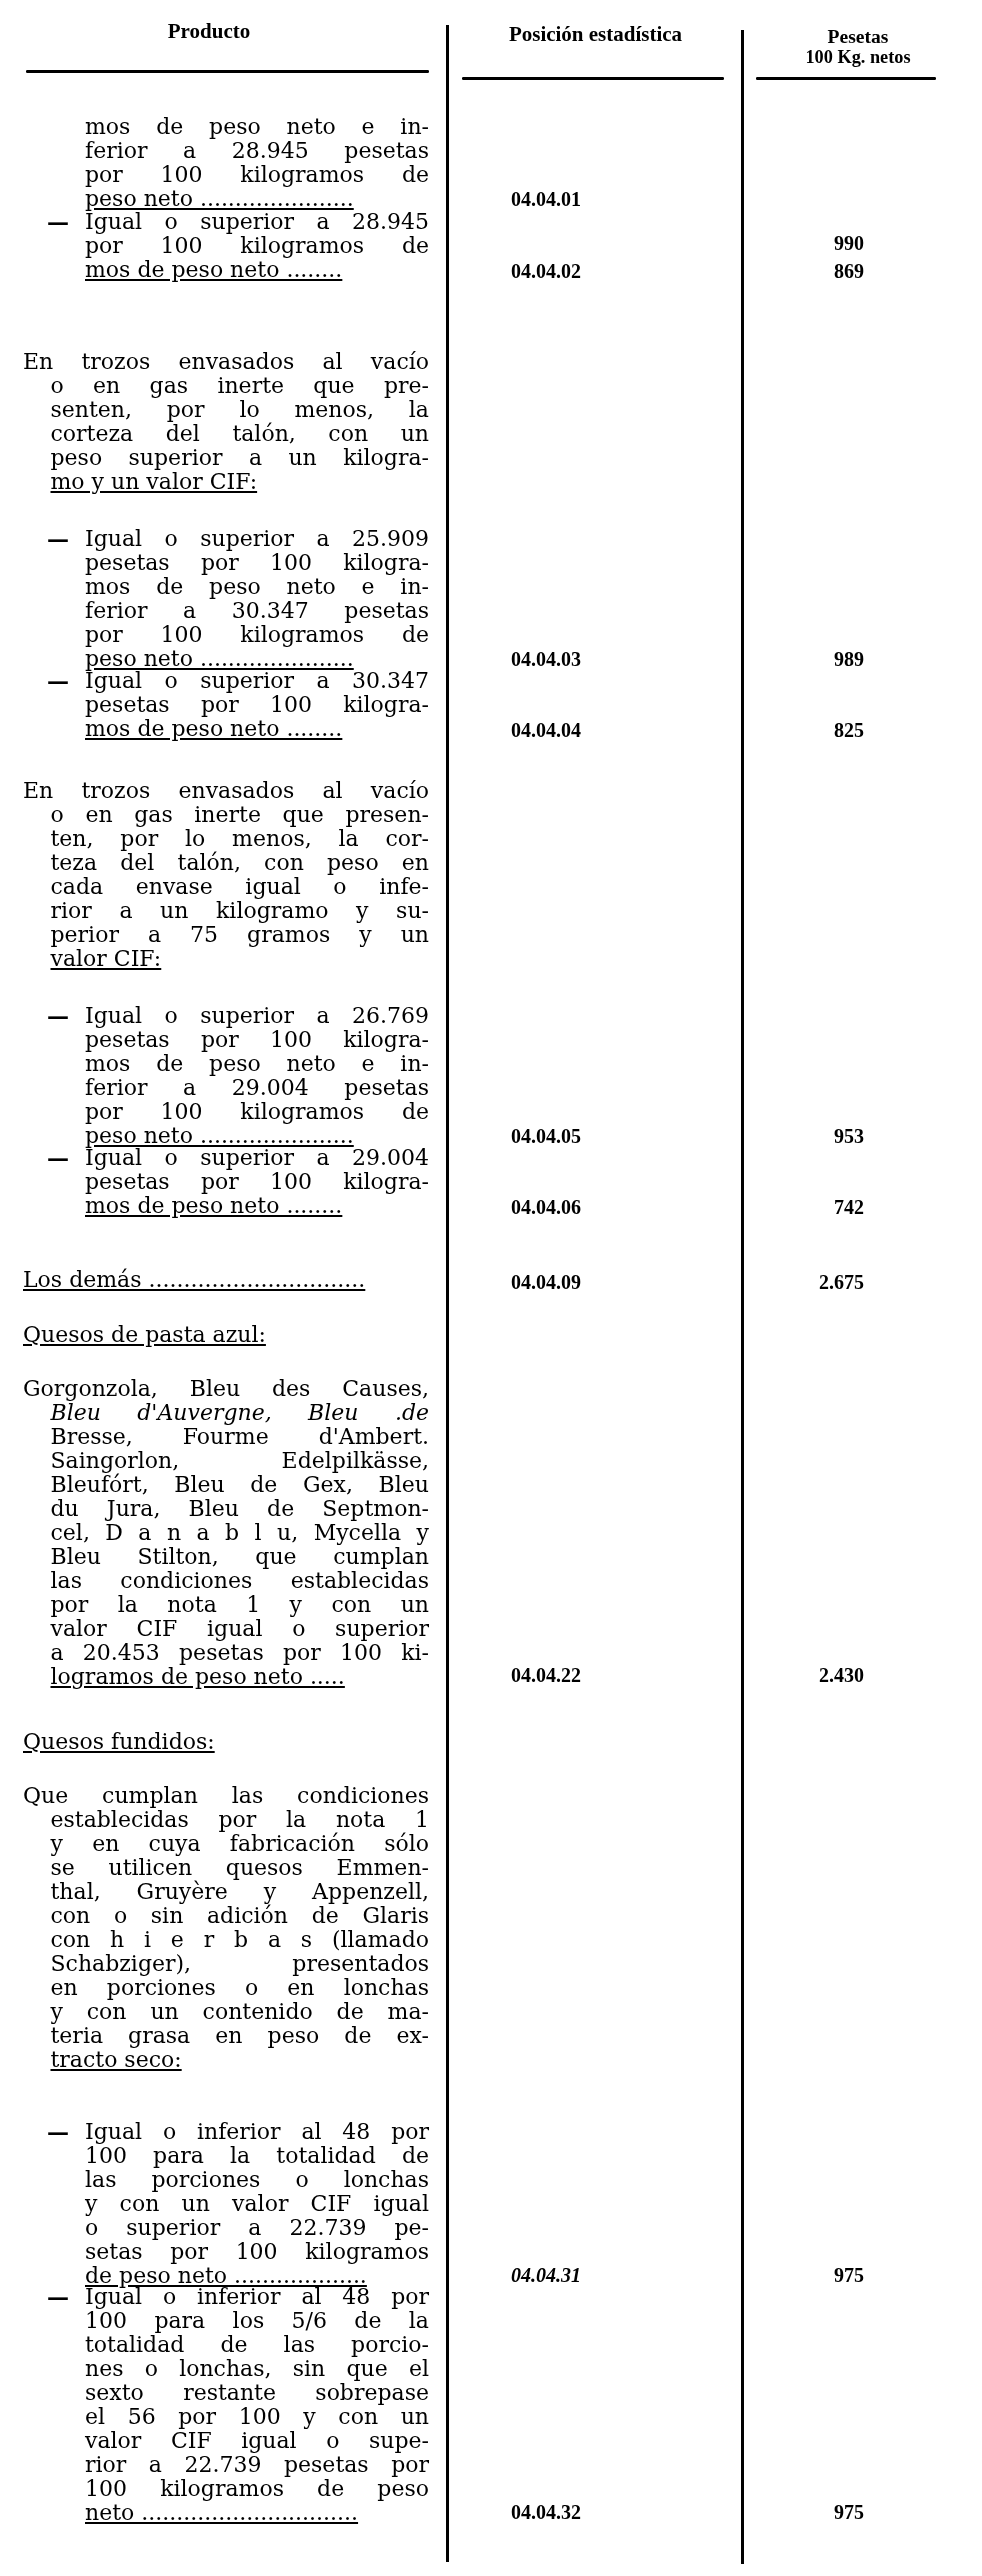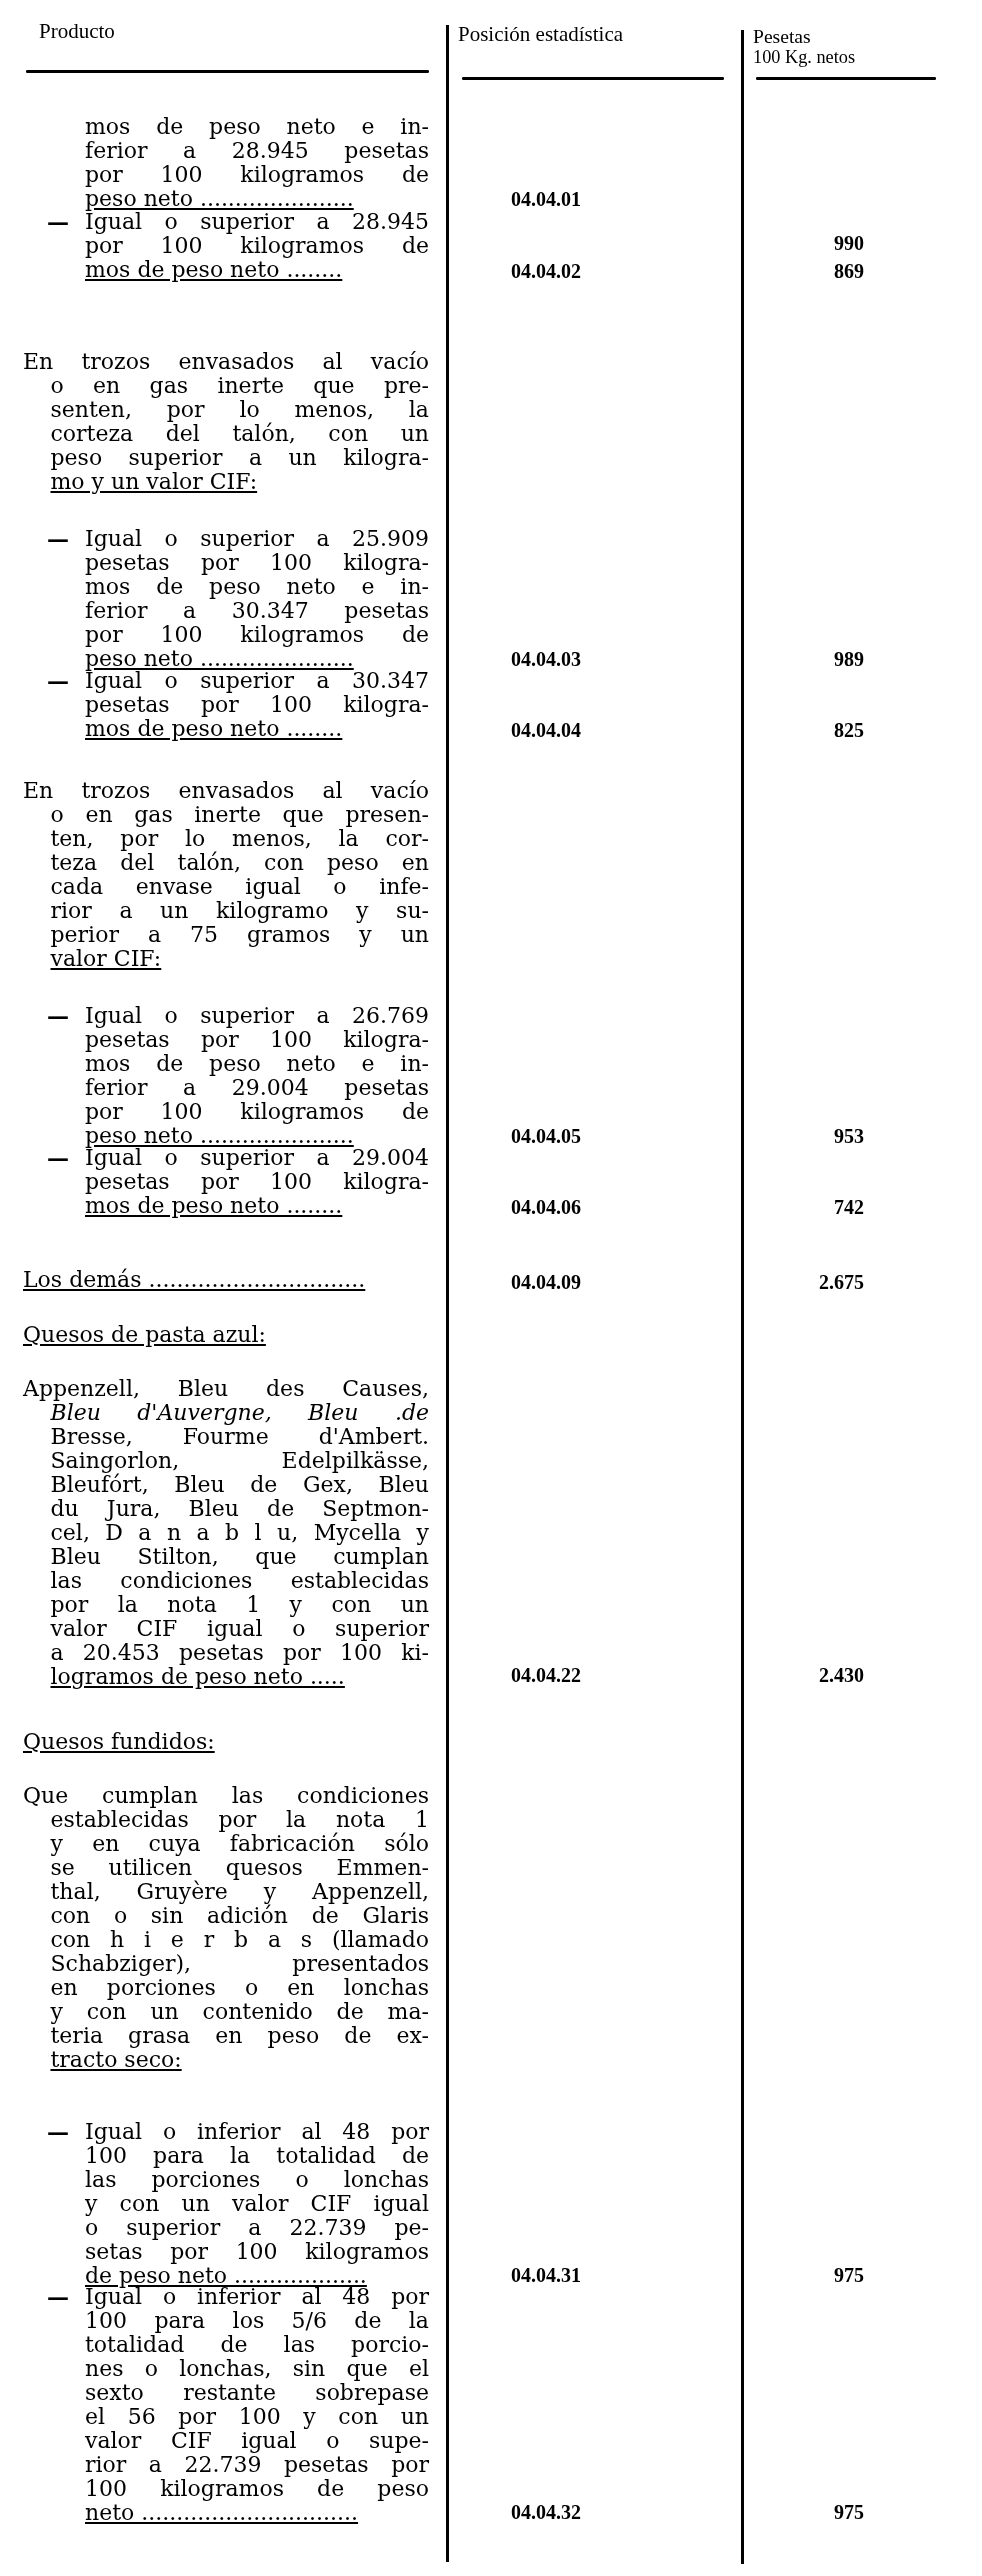--- a/index.html
+++ b/index.html
@@ -1,19 +1,19 @@
 <!DOCTYPE html>
 <html style="font-size:10.5px"><head>
 <meta charset="utf-8">
 <style>
   html, body { margin: 0; padding: 0; background: #ffffff; }
   body { width: 982px; height: 2576px; position: relative; overflow: hidden;
          font-family: "DejaVu Serif", "Liberation Serif", serif; color: #000; }
   .hdr { position: absolute; font-family: "Liberation Serif", "DejaVu Serif", serif;
-         font-weight: normal; font-size: 21px; text-align: left; line-height: 22px; }
+         font-weight: bold; font-size: 21px; text-align: center; line-height: 22px; }
   .hline { position: absolute; height: 3.3px; background: #000; border-radius: 1.3px; }
   .vline { position: absolute; width: 3.3px; background: #000; }
   .blk { position: absolute; left: 19.6px; width: 416px; font-size: 22px; line-height: 24px;
          text-align: justify; }
   .line { display: block; white-space: nowrap; text-align-last: justify; height: 24px; }
   .line.last { text-align-last: left; text-decoration: underline; }
   .dash { position: absolute; left: 49px; font-weight: bold; }
   .code { position: absolute; left: 511px; width: 151px; font-family: "Liberation Serif", serif;
           font-weight: bold; font-size: 20px; }
   .val  { position: absolute; right: 118px; width: 131px; text-align: right; font-family: "Liberation Serif", serif;
@@ -111,21 +111,21 @@
     <div class="val" style="top: 1196px;">742</div>
     <div class="blk" style="top: 1268px; left: 23px; width: 406px;">
       <span class="line last">Los demás ...............................</span>
     </div>
     <div class="code" style="top: 1271px;">04.04.09</div>
     <div class="val" style="top: 1271px;">2.675</div>
     <div class="blk" style="top: 1323px; left: 23px; width: 406px;">
       <span class="line last">Quesos de pasta azul:</span>
     </div>
     <div class="blk" style="top: 1377px; left: 23px; width: 406px;">
-      <span class="line">Appenzell, Bleu des Causes,</span>
+      <span class="line">Gorgonzola, Bleu des Causes,</span>
       <span class="line" style="padding-left: 27.5px; font-style: italic;">Bleu d'Auvergne, Bleu .de</span>
       <span class="line" style="padding-left: 27.5px;">Bresse, Fourme d'Ambert.</span>
       <span class="line" style="padding-left: 27.5px;">Saingorlon, Edelpilkässe,</span>
       <span class="line" style="padding-left: 27.5px;">Bleufórt, Bleu de Gex, Bleu</span>
       <span class="line" style="padding-left: 27.5px;">du Jura, Bleu de Septmon-</span>
       <span class="line" style="padding-left: 27.5px;">cel, D a n a b l u, Mycella y</span>
       <span class="line" style="padding-left: 27.5px;">Bleu Stilton, que cumplan</span>
       <span class="line" style="padding-left: 27.5px;">las condiciones establecidas</span>
       <span class="line" style="padding-left: 27.5px;">por la nota 1 y con un</span>
       <span class="line" style="padding-left: 27.5px;">valor CIF igual o superior</span>
@@ -154,21 +154,21 @@
     <div class="blk" style="top: 2120px; left: 85px; width: 344px;">
       <span class="dash" style="left: -38px; top: 0px;">—</span>
       <span class="line">Igual o inferior al 48 por</span>
       <span class="line">100 para la totalidad de</span>
       <span class="line">las porciones o lonchas</span>
       <span class="line">y con un valor CIF igual</span>
       <span class="line">o superior a 22.739 pe-</span>
       <span class="line">setas por 100 kilogramos</span>
       <span class="line last">de peso neto ...................</span>
     </div>
-    <div class="code" style="top: 2264px;">04.04.31</div>
+    <div class="code" style="top: 2264px; font-style: italic;">04.04.31</div>
     <div class="val" style="top: 2264px;">975</div>
     <div class="blk" style="top: 2285px; left: 85px; width: 344px;">
       <span class="dash" style="left: -38px; top: 0px;">—</span>
       <span class="line">Igual o inferior al 48 por</span>
       <span class="line">100 para los 5/6 de la</span>
       <span class="line">totalidad de las porcio-</span>
       <span class="line">nes o lonchas, sin que el</span>
       <span class="line">sexto restante sobrepase</span>
       <span class="line">el 56 por 100 y con un</span>
       <span class="line">valor CIF igual o supe-</span>

